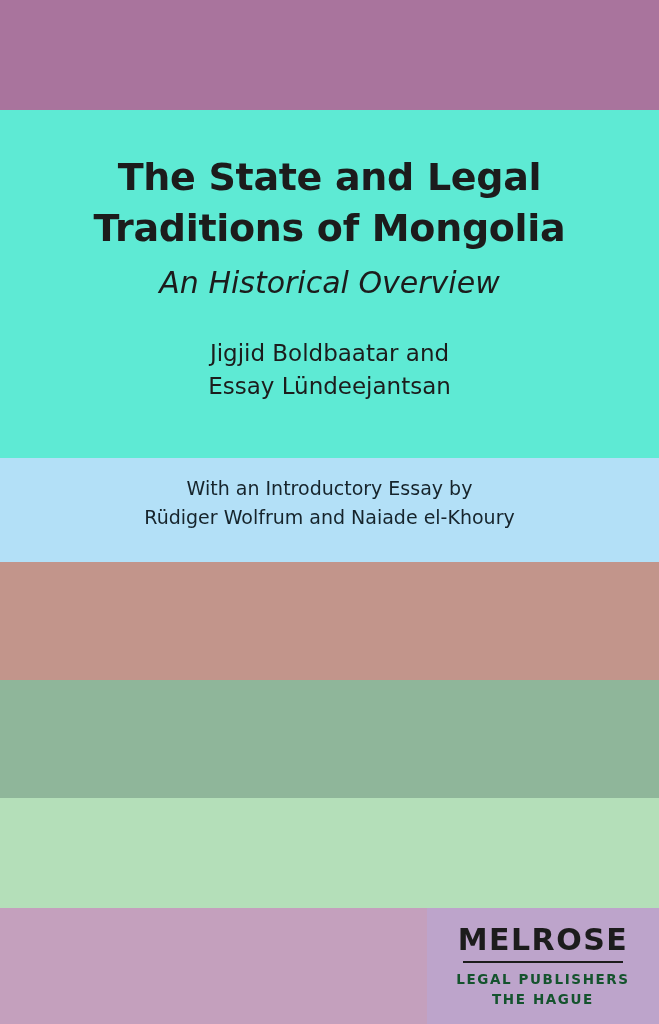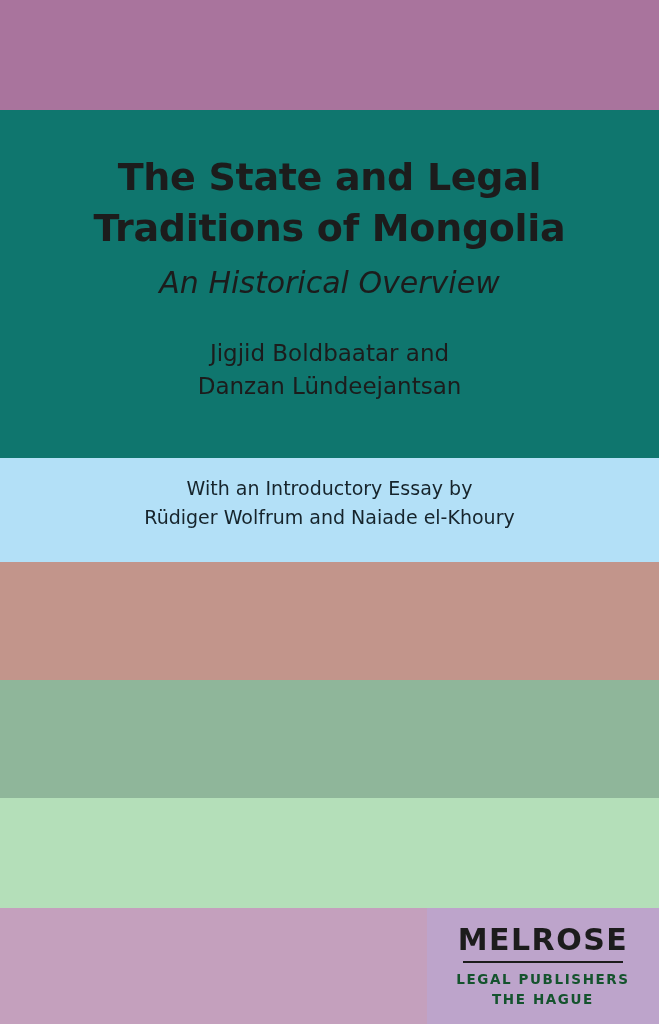--- a/index.html
+++ b/index.html
@@ -26,21 +26,21 @@
     height: 110px;
     width: 100%;
     background: #a9749d;
     flex: none;
   }
   
   .title-area {
     flex: none;
     height: 348px;
     width: 100%;
-    background: #0f766e;
+    background: #5eead4;
     box-sizing: border-box;
     padding: 42px 40px 0 40px;
     text-align: center;
   }
   .main-title {
     font-size: 38px;
     font-weight: bold;
     line-height: 1.35;
     color: #1c1c1c;
     letter-spacing: -0.3px;
@@ -131,21 +131,21 @@
   <div class="band-top"></div>
 
   <div class="title-area">
     <div class="main-title">
       <div>The State and Legal</div>
       <div>Traditions of Mongolia</div>
     </div>
     <div class="subtitle">An Historical Overview</div>
     <div class="authors">
       <div>Jigjid Boldbaatar and</div>
-      <div>Danzan Lündeejantsan</div>
+      <div>Essay Lündeejantsan</div>
     </div>
   </div>
 
   <div class="band-essay">
     <div class="essay-line">With an Introductory Essay by</div>
     <div class="essay-line">Rüdiger Wolfrum and Naiade el-Khoury</div>
   </div>
 
   <div class="band band-rose"></div>
   <div class="band band-sage"></div>

